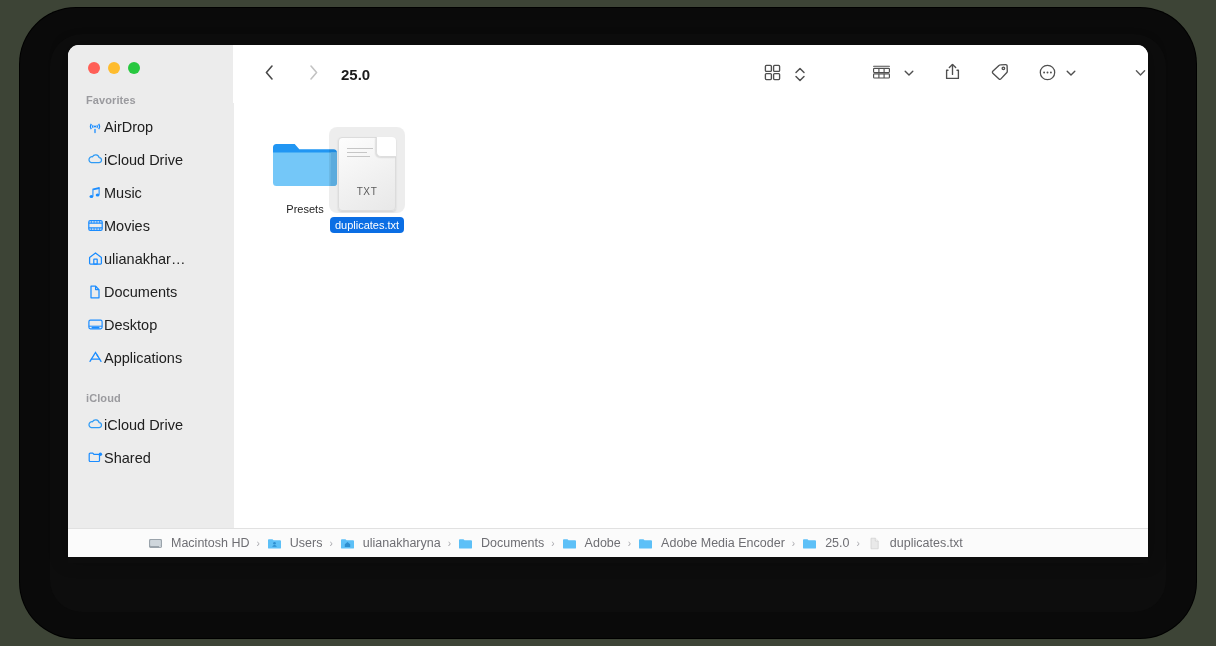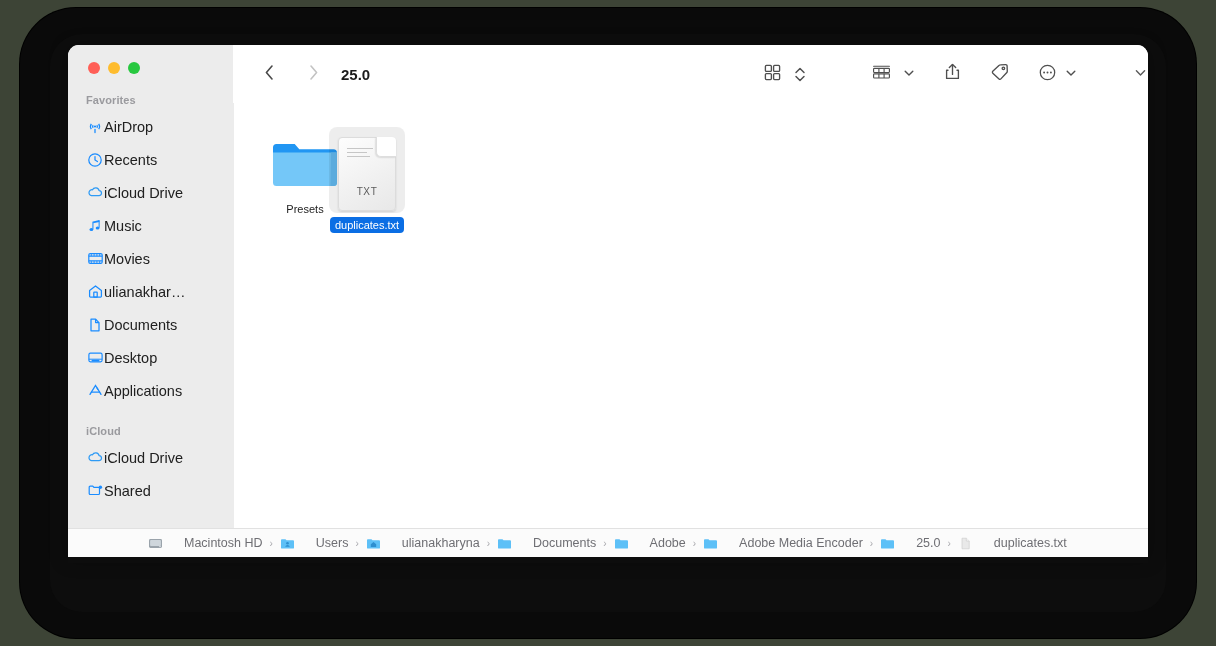--- a/index.html
+++ b/index.html
@@ -244,21 +244,21 @@
     background: #fbfbfb;
     border-top: 1px solid #e1e1e1;
     display: flex;
     align-items: center;
     padding-left: 80px;
     overflow: hidden;
   }
   .crumb {
     display: flex;
     align-items: center;
-    gap: 21px;
+    gap: 8px;
     cursor: default;
   }
   .crumb-label {
     font-size: 12.5px;
     color: #6e6e73;
     white-space: nowrap;
   }
   .crumb-sep {
     font-size: 10px;
     color: #a9a9ae;
@@ -302,29 +302,20 @@
               <path d="M11.7 10.2a5 5 0 0 0 0-5.4"></path>
             <path d="M6.1 8.9a2.6 2.6 0 0 1 0-2.8"></path>
               <path d="M9.9 8.9a2.6 2.6 0 0 0 0-2.8"></path>
             <circle cx="8" cy="7.5" r="1.1" fill="#1a8cff" stroke="none"></circle>
             <path d="M8 10.5v3" stroke-linecap="round"></path>
           </svg>
         </span>
         <span class="sb-label">AirDrop</span>
       </div>
 
-      <div class="sb-item">
-        <span class="sb-icon">
-          <svg width="16" height="16" viewBox="0 0 16 16" fill="none" stroke="#1a8cff" stroke-width="1.25">
-            <circle cx="8" cy="8" r="6.2"></circle>
-              <path d="M8 4.6V8l2.4 1.6" stroke-linecap="round"></path>
-          </svg>
-        </span>
-        <span class="sb-label">Recents</span>
-      </div>
 
       <div class="sb-item">
         <span class="sb-icon">
           <svg width="17" height="17" viewBox="0 0 17 17" fill="none" stroke="#2f9bf5" stroke-width="1.25">
             <path d="M4.4 11.6h7.5a2.5 2.5 0 0 0 .2-5 3.5 3.5 0 0 0-6.6-.8 2.6 2.6 0 0 0-1.1 5.8z" stroke-linejoin="round"></path>
           </svg>
         </span>
         <span class="sb-label">iCloud Drive</span>
       </div>
 

